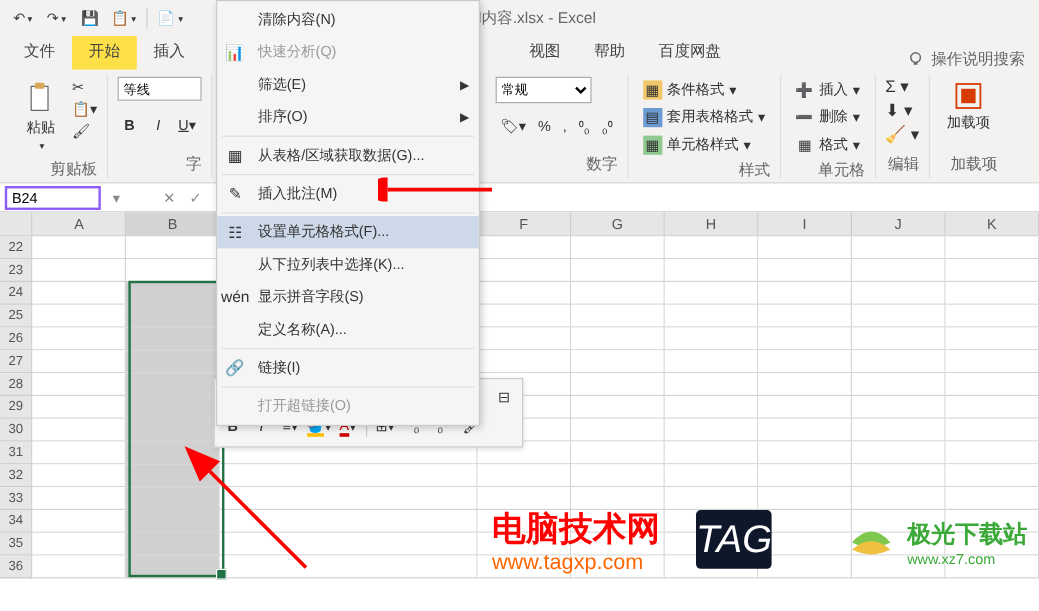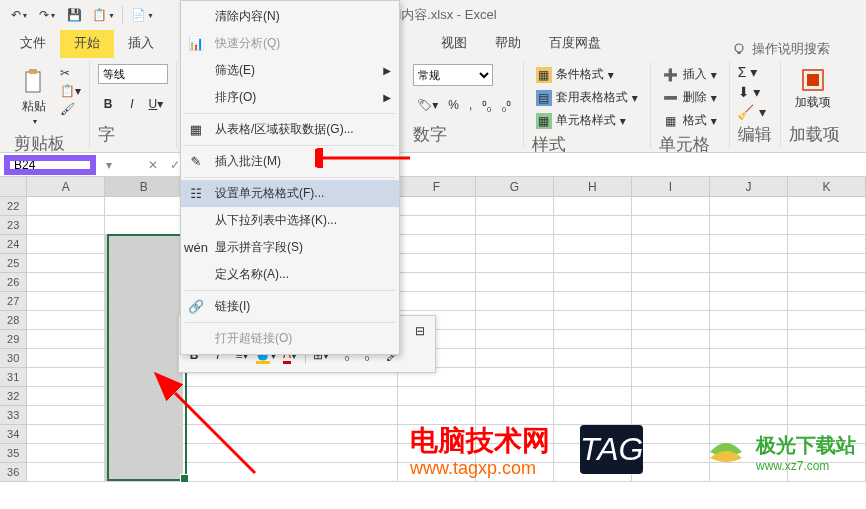--- a/index.html
+++ b/index.html
@@ -9,29 +9,29 @@
   .title-bar { height: 30px; background: #f3f2f1; display: flex; align-items: center; position: relative; }
   .qat { display: flex; align-items: center; gap: 2px; padding-left: 6px; }
   .qat-btn { width: 26px; height: 26px; display: flex; align-items: center; justify-content: center; color: #3a3a3a; }
   .qat-sep { width: 1px; height: 18px; background: #d0d0d0; margin: 0 4px; }
   .title-text { position: absolute; left: 50%; transform: translateX(-50%); font-size: 13px; color: #666; }
   
   
   .tabs { height: 28px; background: #f3f2f1; display: flex; align-items: flex-end; padding-left: 6px; gap: 0; }
   .tab { padding: 6px 14px; font-size: 13px; color: #444; cursor: pointer; }
   .tab.active { background: #fde047; font-weight: 400; }
-  .tabs-right { margin-left: auto; display: flex; align-items: flex-start; gap: 4px; padding-right: 36px; }
+  .tabs-right { margin-left: auto; display: flex; align-items: flex-start; gap: 4px; padding-right: 12px; }
   .tell-me { display: flex; align-items: center; gap: 6px; color: #666; font-size: 13px; }
   
   
   .ribbon { height: 95px; background: #f3f2f1; border-bottom: 1px solid #d0d0d0; display: flex; align-items: stretch; padding: 4px 6px; }
   .ribbon-group { display: flex; flex-direction: column; justify-content: space-between; padding: 2px 8px; border-right: 1px solid #e1dfdd; }
   .ribbon-group:last-child { border-right: none; }
   .group-content { flex: 1; display: flex; align-items: flex-start; gap: 6px; }
-  .group-label { font-size: 17px; color: #666; text-align: left; margin-top: 2px; font-family: Liberation Serif, serif; }
+  .group-label { font-size: 13px; color: #666; text-align: right; margin-top: 2px; font-family: Liberation Serif, serif; }
   .font-select { width: 70px; height: 20px; border: 1px solid #ababab; background: #fff; font-size: 11px; padding-left: 4px; }
   .font-btns { display: flex; gap: 4px; margin-top: 4px; }
   .fmt-btn { width: 20px; height: 20px; display: flex; align-items: center; justify-content: center; }
   .dropdown-arrow { font-size: 8px; margin-left: 2px; }
   
   .big-btn { display: flex; flex-direction: column; align-items: center; gap: 2px; padding: 4px 6px; }
   .big-btn-icon { width: 28px; height: 28px; }
   
   .num-fmt-select { width: 80px; height: 22px; border: 1px solid #ababab; background: #fff; font-size: 11px; }
   .num-btns { display: flex; gap: 2px; margin-top: 4px; }
@@ -40,21 +40,21 @@
   .style-btns { display: flex; flex-direction: column; gap: 2px; }
   .style-btn { display: flex; align-items: center; gap: 4px; font-size: 12px; padding: 2px 4px; }
   .style-btn-icon { width: 16px; height: 16px; display: inline-flex; align-items: center; justify-content: center; }
   
   .cell-btns { display: flex; flex-direction: column; gap: 2px; }
   
   .edit-btns { display: flex; flex-direction: column; gap: 4px; font-size: 14px; }
   
   
   .formula-row { height: 24px; display: flex; align-items: center; border-bottom: 1px solid #d0d0d0; background: #fff; }
-  .name-box { width: 92px; height: 20px; border: 6px solid #8b5cf6; margin: 0 4px 0 4px; padding-left: 4px; font-size: 12px; }
+  .name-box { width: 80px; height: 20px; border: 2px solid #8b5cf6; margin: 0 4px 0 4px; padding-left: 4px; font-size: 12px; }
   .fb-btn { width: 22px; height: 22px; display: flex; align-items: center; justify-content: center; color: #888; }
   
   
   .col-headers { height: 20px; display: flex; background: #e6e6e6; border-bottom: 1px solid #ccc; }
   .row-header-spacer { width: 28px; border-right: 1px solid #ccc; background: #e6e6e6; }
   .col-header { width: 80px; border-right: 1px solid #ccc; display: flex; align-items: center; justify-content: center; font-size: 12px; color: #555; background: #e6e6e6; }
   .col-header.selected { background: #d4d4d4; }
   
   
   .grid { position: relative; }

